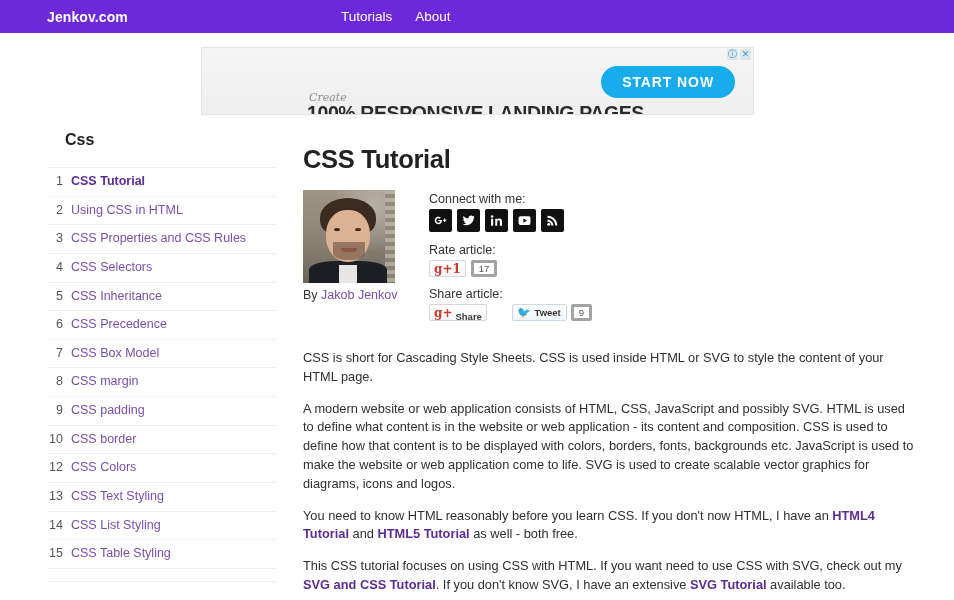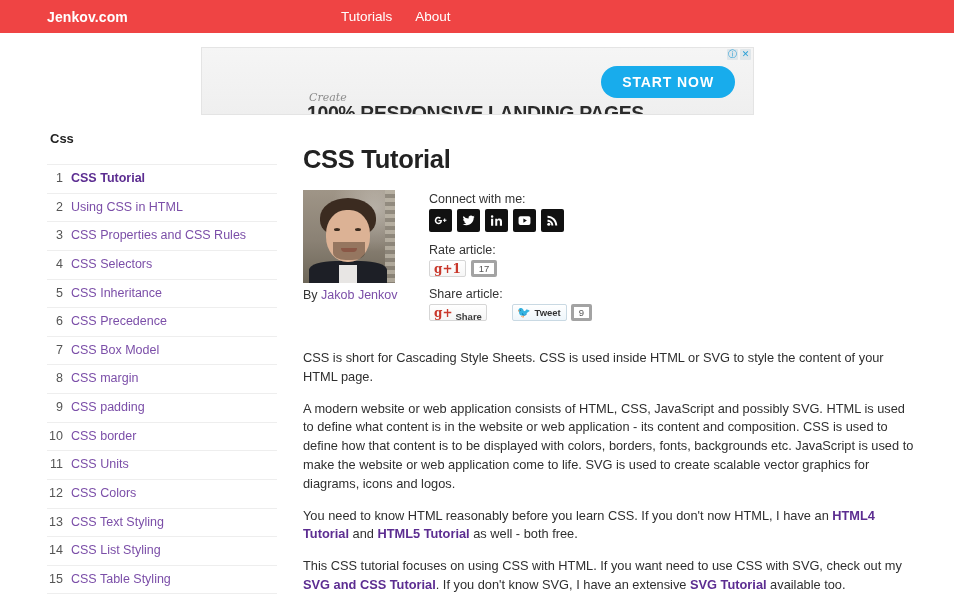--- a/index.html
+++ b/index.html
@@ -8,21 +8,21 @@
     width: 954px; height: 600px;
     overflow: hidden;
     background: #ffffff;
     font-family: "Liberation Sans", sans-serif;
     color: #333333;
   }
 
   
   .topnav {
     height: 33px;
-    background: #ef4444;
+    background: #6d28d9;
     color: #ffffff;
     display: flex;
     align-items: center;
     position: relative;
   }
   .brand {
     position: absolute;
     left: 47px;
     font-size: 14px;
     font-weight: 600;
@@ -162,24 +162,24 @@
     left: 0;
     width: 954px;
   }
   .sidebar {
     position: absolute;
     left: 47px;
     top: 0;
     width: 230px;
   }
   .sidebar-title {
-    font-size: 13px;
+    font-size: 16px;
     font-weight: bold;
     color: #222222;
-    margin: 0 0 18px 3px;
+    margin: 0 0 18px 18px;
   }
   ul.toc { list-style: none; margin: 0; padding: 0; }
   ul.toc li {
     display: flex;
     align-items: baseline;
     gap: 8px;
     font-size: 12.5px;
     padding: 6px 0 6px 0;
     border-bottom: 1px solid #eeeeee;
     line-height: 1.25;
@@ -445,24 +445,20 @@
           <span class="toc-num">8</span>
           <a href="#" class="toc-link">CSS margin</a>
         </li>
         <li>
           <span class="toc-num">9</span>
           <a href="#" class="toc-link">CSS padding</a>
         </li>
         <li>
           <span class="toc-num">10</span>
           <a href="#" class="toc-link">CSS border</a>
-        </li>
-        <li>
-          <span class="toc-num">11</span>
-          <a href="#" class="toc-link">CSS Units</a>
         </li>
         <li>
           <span class="toc-num">12</span>
           <a href="#" class="toc-link">CSS Colors</a>
         </li>
         <li>
           <span class="toc-num">13</span>
           <a href="#" class="toc-link">CSS Text Styling</a>
         </li>
         <li>

